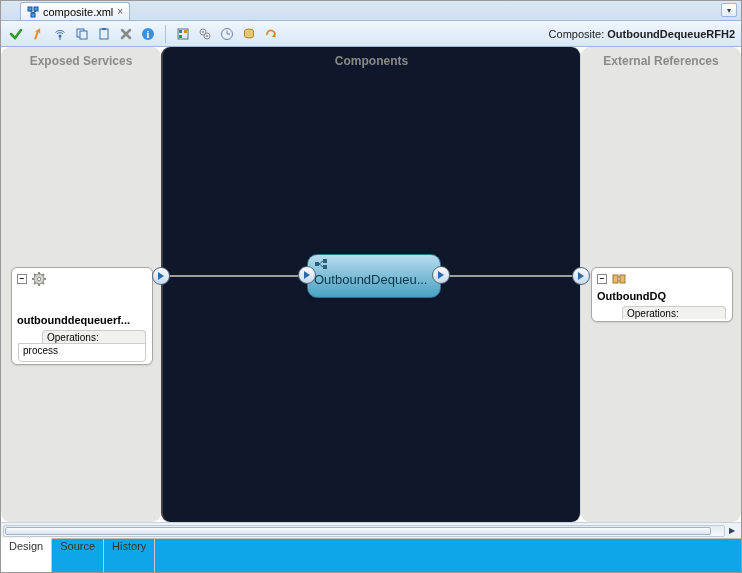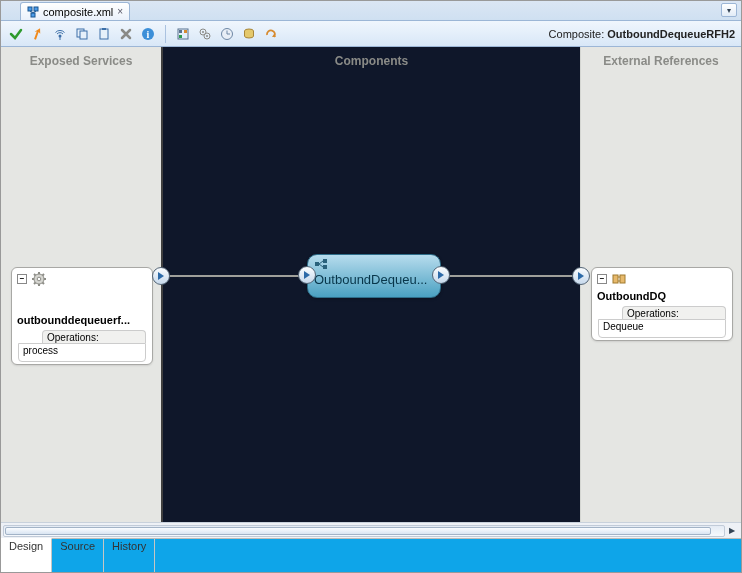--- a/index.html
+++ b/index.html
@@ -78,20 +78,21 @@
   .canvas-wrap {
     flex: 1;
     display: flex;
     flex-direction: column;
     background: #fff;
     overflow: hidden;
   }
   .lane {
     display: flex; flex-direction: column;
     position: relative;
+    border-radius: 9px;
   }
   .lane.side { width: 160px; background: #e5e6e3; }
   .lane.center { flex: 1; background: #0f172a; border-left:2px solid #404040; border-right:1px solid #d4d6d2;}
   .lane-header {
     height: 28px; display:flex; align-items:center; justify-content:center;
     font-weight: bold; color: #8a8b87; font-size: 12px;
     border-bottom: 1px solid transparent;
   }
   .canvas-body {
     flex:1;
@@ -417,21 +418,20 @@
                 <rect x="2" y="4" width="5" height="8" fill="#e7b96c" stroke="#a07a2f"></rect>
                 <rect x="9" y="4" width="5" height="8" fill="#e7b96c" stroke="#a07a2f"></rect>
                 <line x1="7" y1="6" x2="9" y2="6" stroke="#a07a2f"></line>
                 <line x1="7" y1="10" x2="9" y2="10" stroke="#a07a2f"></line>
               </svg>
           </span>
         </div>
         <div style="padding:0 5px 2px 5px;font-weight:bold;font-size:11px;">OutboundDQ</div>
         <div class="ops">
           <div class="ops-head">Operations:</div>
-          <div class="ops-body">Dequeue</div>
         </div>
       </div>
     </div>
 
   </div>
 
   <div class="hscroll">
     <div class="track">
       <div class="thumb"></div>
     </div>

